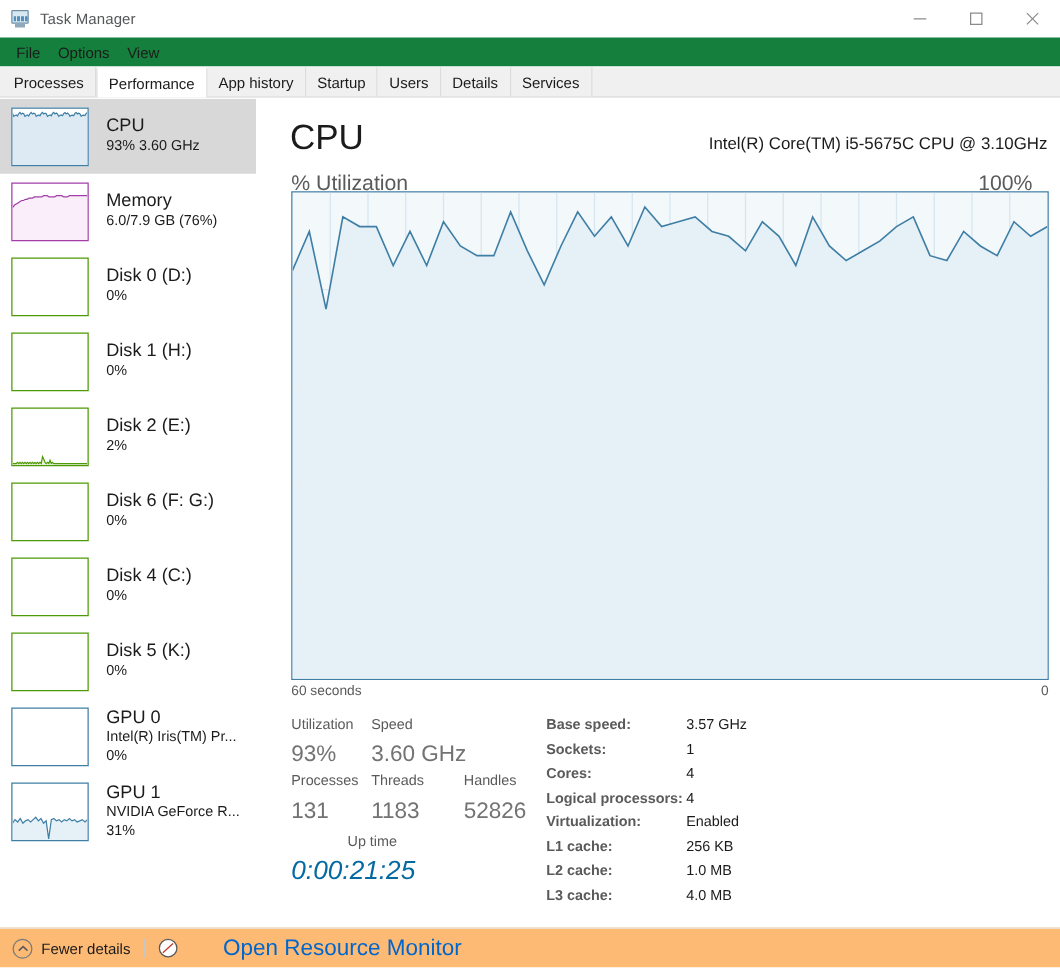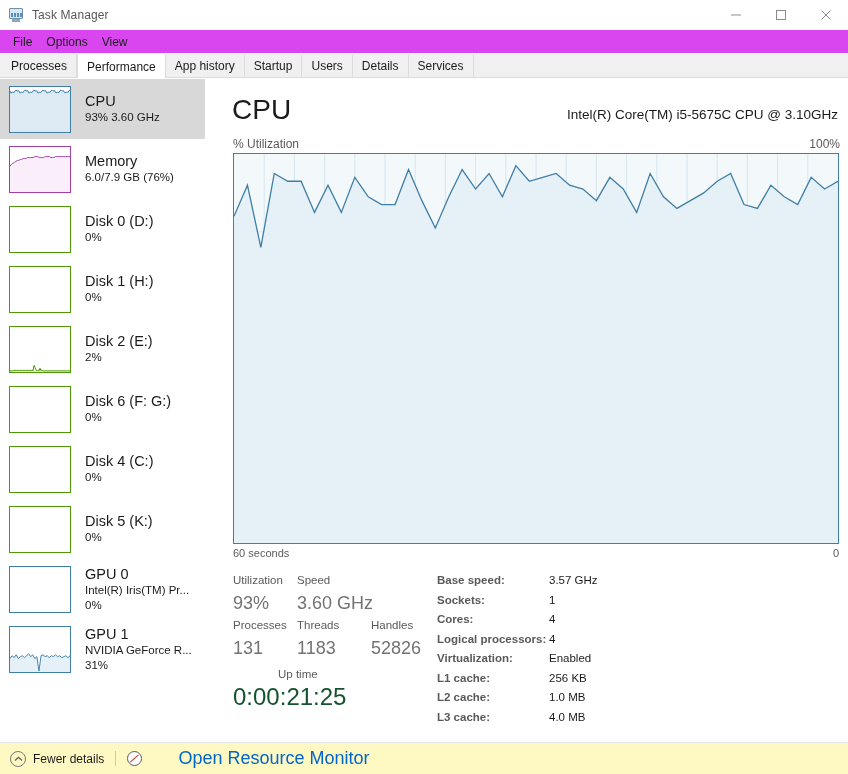--- a/index.html
+++ b/index.html
@@ -55,21 +55,21 @@
     width: 45px; height: 30px;
     display: flex; align-items: center; justify-content: center;
     color: #8b8b8b; font-size: 13px; line-height: 1;
   }
   .wbtn svg { display: block; }
 
   
   .menubar {
     position: absolute; left: 0; top: 30px;
     width: 848px; height: 23px;
-    background: #d946ef;
+    background: #15803d;
     display: flex; align-items: center;
     padding-left: 6px;
   }
   .menuitem {
     font-size: 12px; color: #1b1b1b;
     padding: 2px 7px;
   }
 
   
   .tabstrip {
@@ -146,23 +146,23 @@
   }
   .main-head {
     position: absolute; left: 27px; top: 16px;
     right: 10px; height: 40px;
     display: flex; align-items: baseline; justify-content: space-between;
   }
   .main-title { font-size: 28px; color: #1b1b1b; line-height: 30px; }
   .main-sub { font-size: 13.5px; color: #1b1b1b; }
 
   .axis-row {
-    position: absolute; left: 28px; right: 8px; top: 58px;
+    position: absolute; left: 28px; right: 22px; top: 58px;
     display: flex; justify-content: space-between;
-    font-size: 12px; color: #5a5a5a;
+    font-size: 17px; color: #5a5a5a;
   }
   .graph-wrap {
     position: absolute; left: 28px; top: 74px;
     width: 606px; height: 391px;
     border: 1.2px solid #3f7fa5;
     background: #f3f8fb;
     overflow: hidden;
   }
   .graph-wrap svg { display: block; width: 100%; height: 100%; }
   .axis-row2 {
@@ -183,35 +183,35 @@
   }
   .stat-lbl {
     font-size: 11.5px; color: #5a5a5a; line-height: 19px;
     white-space: nowrap;
   }
   .stat-val {
     font-size: 18px; color: #737373; line-height: 26px;
     white-space: nowrap;
   }
   .uptime-lbl { font-size: 11.5px; color: #5a5a5a; line-height: 19px; margin-top: 4px; margin-left: 45px; }
-  .uptime-val { font-size: 24px; color: #14532d; line-height: 26px; }
+  .uptime-val { font-size: 21px; color: #0369a1; line-height: 26px; font-style: italic; }
 
   .stats-right {
     position: absolute; left: 232px; top: 492px;
     width: 250px;
   }
   .sr-row { display: flex; line-height: 19.5px; }
   .sr-lbl { width: 112px; font-size: 11.5px; color: #5a5a5a; white-space: nowrap; font-weight: bold; }
   .sr-val { font-size: 11.5px; color: #1b1b1b; white-space: nowrap; }
 
   
   .statusbar {
     position: absolute; left: 0; top: 742px;
     width: 848px; height: 32px;
-    background: #fef9c3;
+    background: #fdba74;
     border-top: 1px solid #e8e8e8;
     display: flex; align-items: center;
     padding-left: 10px;
   }
   .sb-btn { display: flex; align-items: center; }
   .chev-circle {
     width: 16px; height: 16px; border-radius: 50%;
     border: 1px solid #7a7a7a;
     display: flex; align-items: center; justify-content: center;
     margin-right: 7px;

